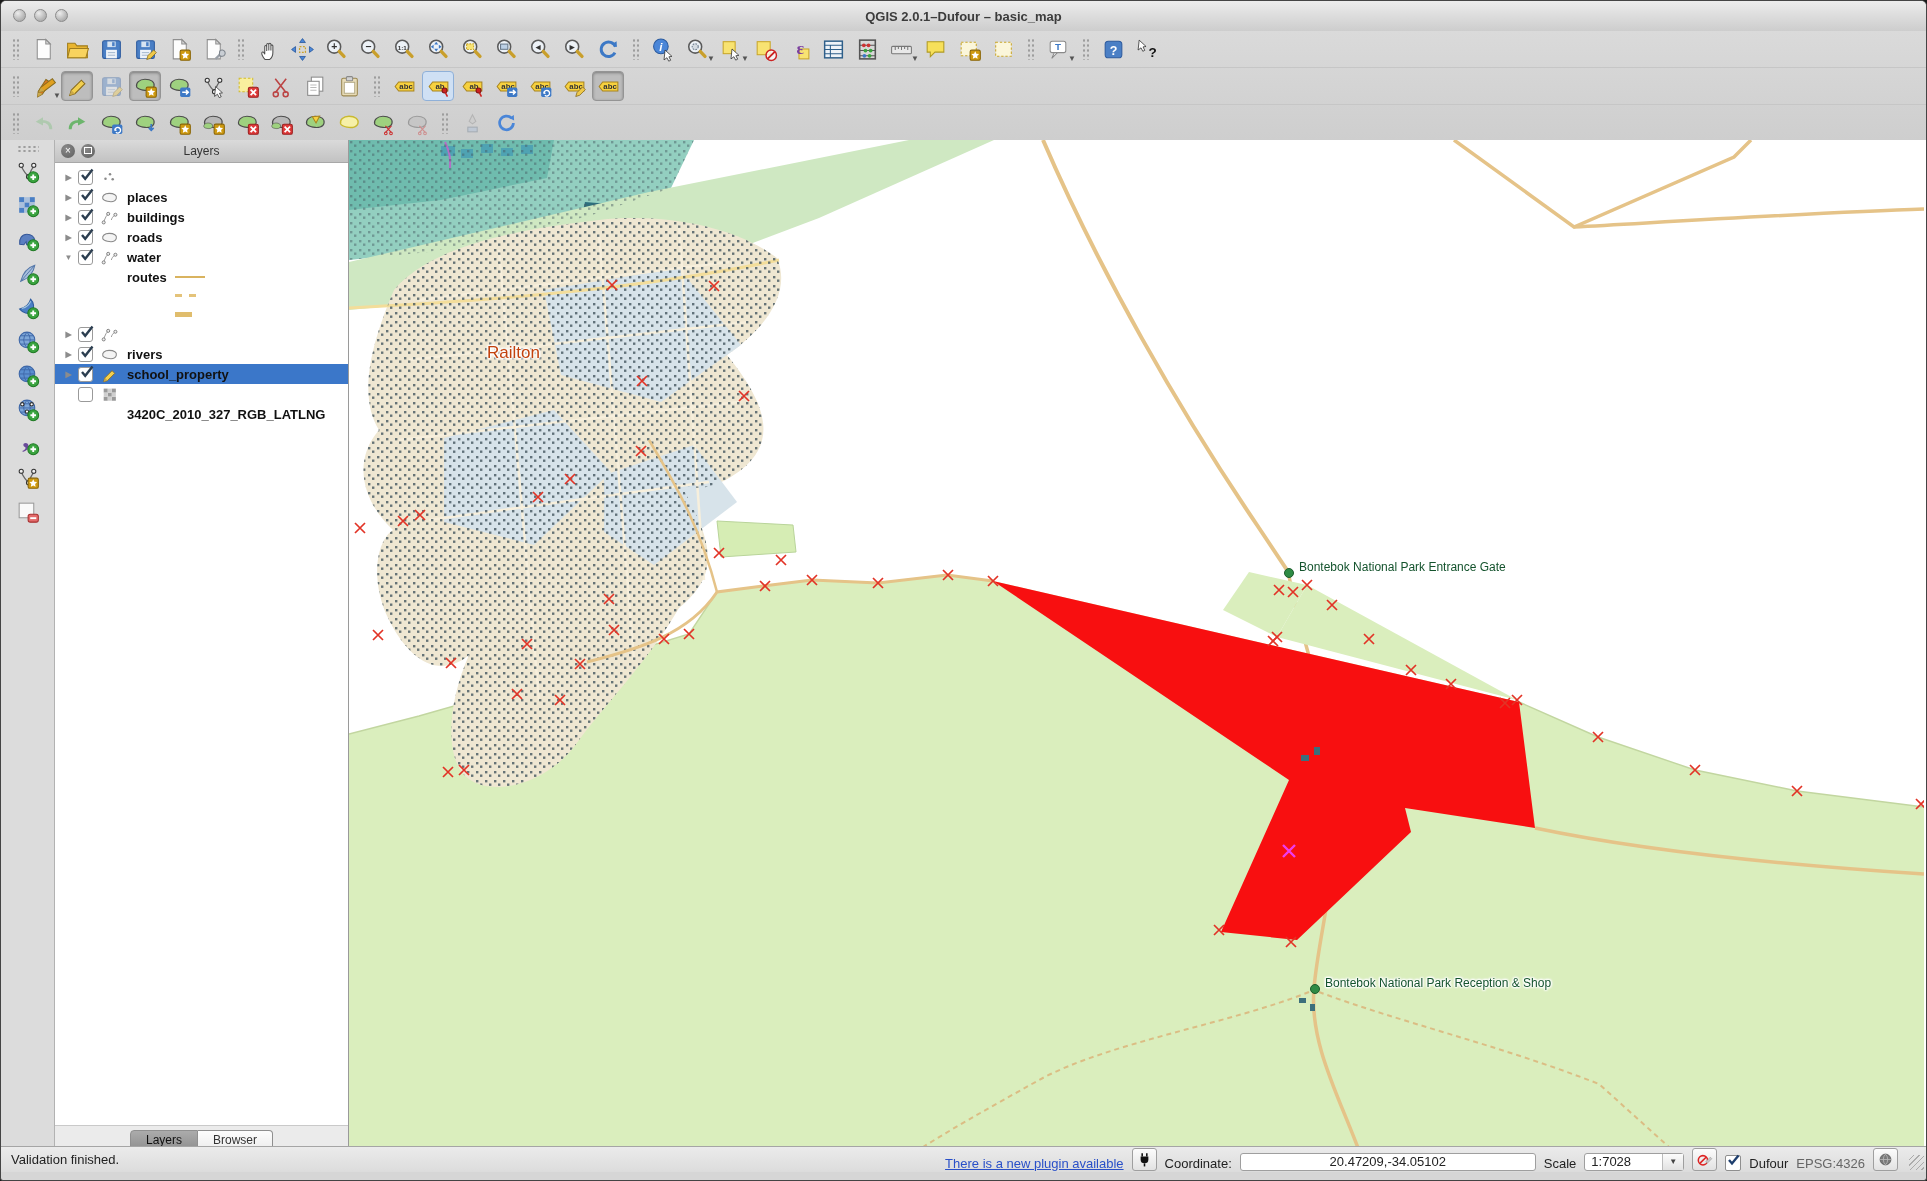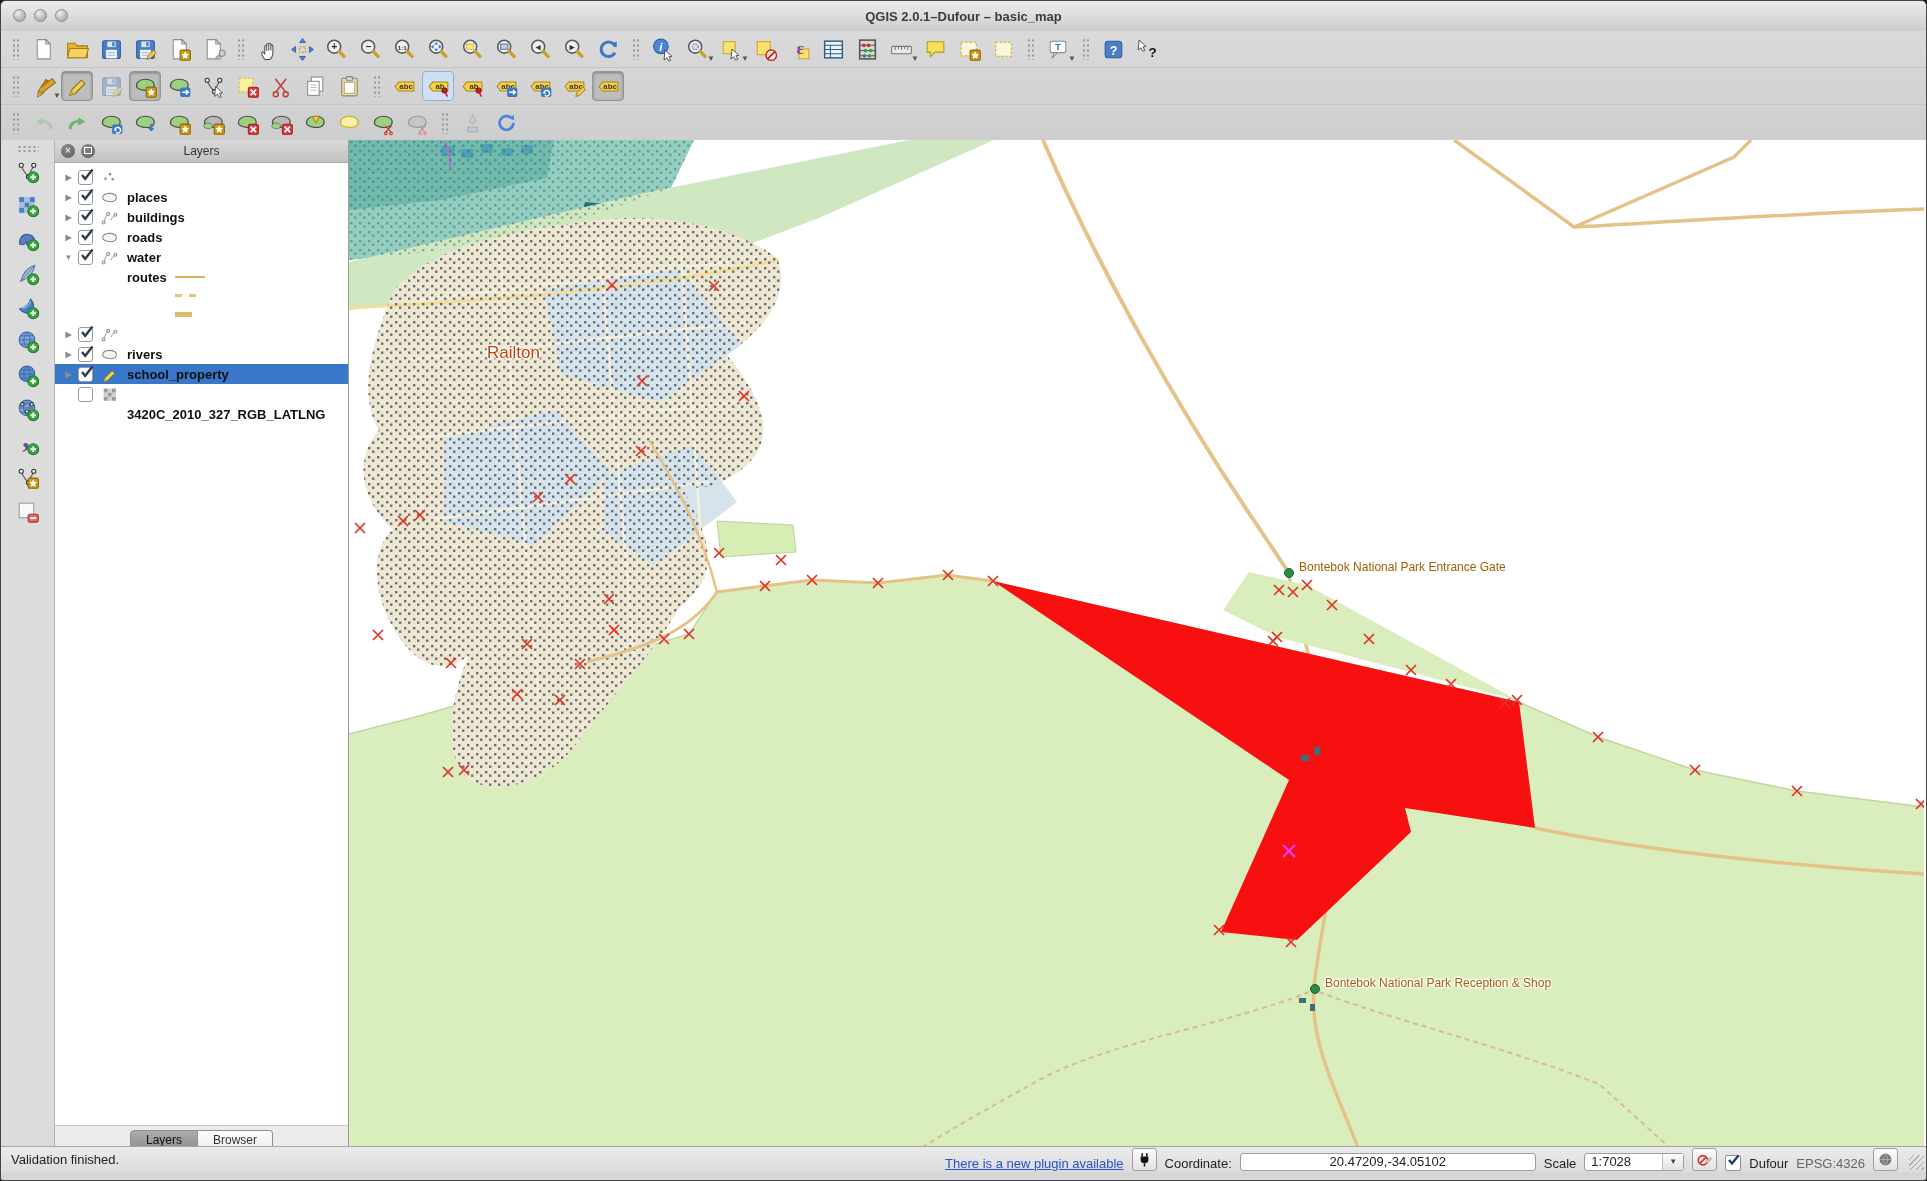--- a/index.html
+++ b/index.html
@@ -49,21 +49,21 @@
   .sw.dashed{width:22px;height:3px;background:repeating-linear-gradient(90deg,#e4c37a 0 7px,transparent 7px 14px);}
   .sw.thick{width:17px;height:5px;background:#e0bd6d;}
   .ptabs{height:28px;display:flex;align-items:center;justify-content:center;background:#ebebeb;border-top:1px solid #c9c9c9;flex:none;}
   .tab{height:19px;line-height:19px;padding:0 15px;font-size:12px;border:1px solid #8f8f8f;background:linear-gradient(#fdfdfd,#ececec);color:#333;}
   .tab.active{background:linear-gradient(#ababab,#8f8f8f);color:#101010;}
   .tab:first-child{border-radius:4px 0 0 4px;}
   .tab:last-child{border-radius:0 4px 4px 0;border-left:none;}
   
   .map{flex:1;position:relative;background:#fff;overflow:hidden;}
   .map svg.canvas{position:absolute;left:0;top:0;width:1575px;height:1016px;}
-  .maplabel{position:absolute;font-size:12px;color:#a16207;white-space:nowrap;
+  .maplabel{position:absolute;font-size:12px;color:#14532d;white-space:nowrap;
     text-shadow:0 0 2px #fff,0 0 2px #fff,0 0 3px #fff,1px 1px 2px #fff,-1px -1px 2px #fff,1px -1px 2px #fff,-1px 1px 2px #fff;}
   .maplabel.town{font-size:17px;color:#c2410c;}
   
   .statusbar{position:absolute;left:0;right:0;bottom:8px;height:26px;background:linear-gradient(#ebebeb,#dcdcdc);border-top:1px solid #a5a5a5;display:flex;align-items:center;font-size:13px;color:#222;padding:0 10px;gap:8px;box-sizing:border-box;}
   .sb-right{margin-left:auto;display:flex;align-items:flex-end;gap:8px;padding-right:18px;}
   .link{color:#2a50c8;text-decoration:underline;}
   .field{background:#fff;border:1px solid #9f9f9f;border-radius:3px;height:18px;font-size:13px;box-sizing:border-box;}
   .coord{width:296px;text-align:center;line-height:16px;}
   .combo{width:100px;display:flex;}
   .combo .val{flex:1;line-height:16px;padding-left:6px;}

